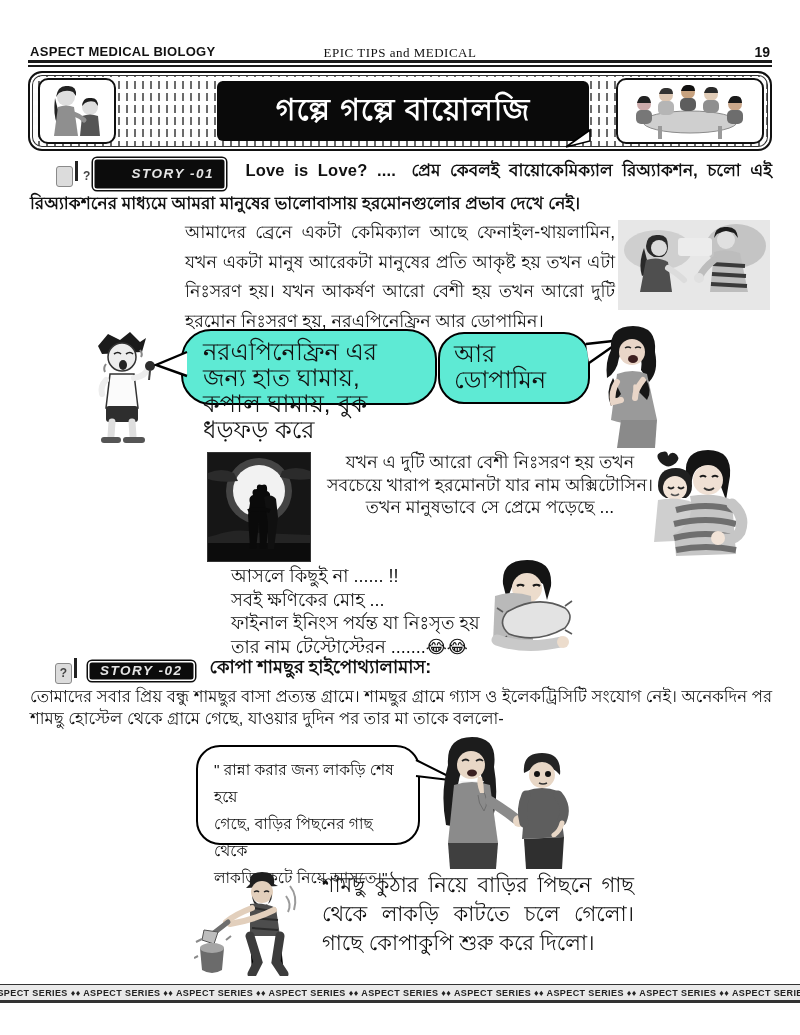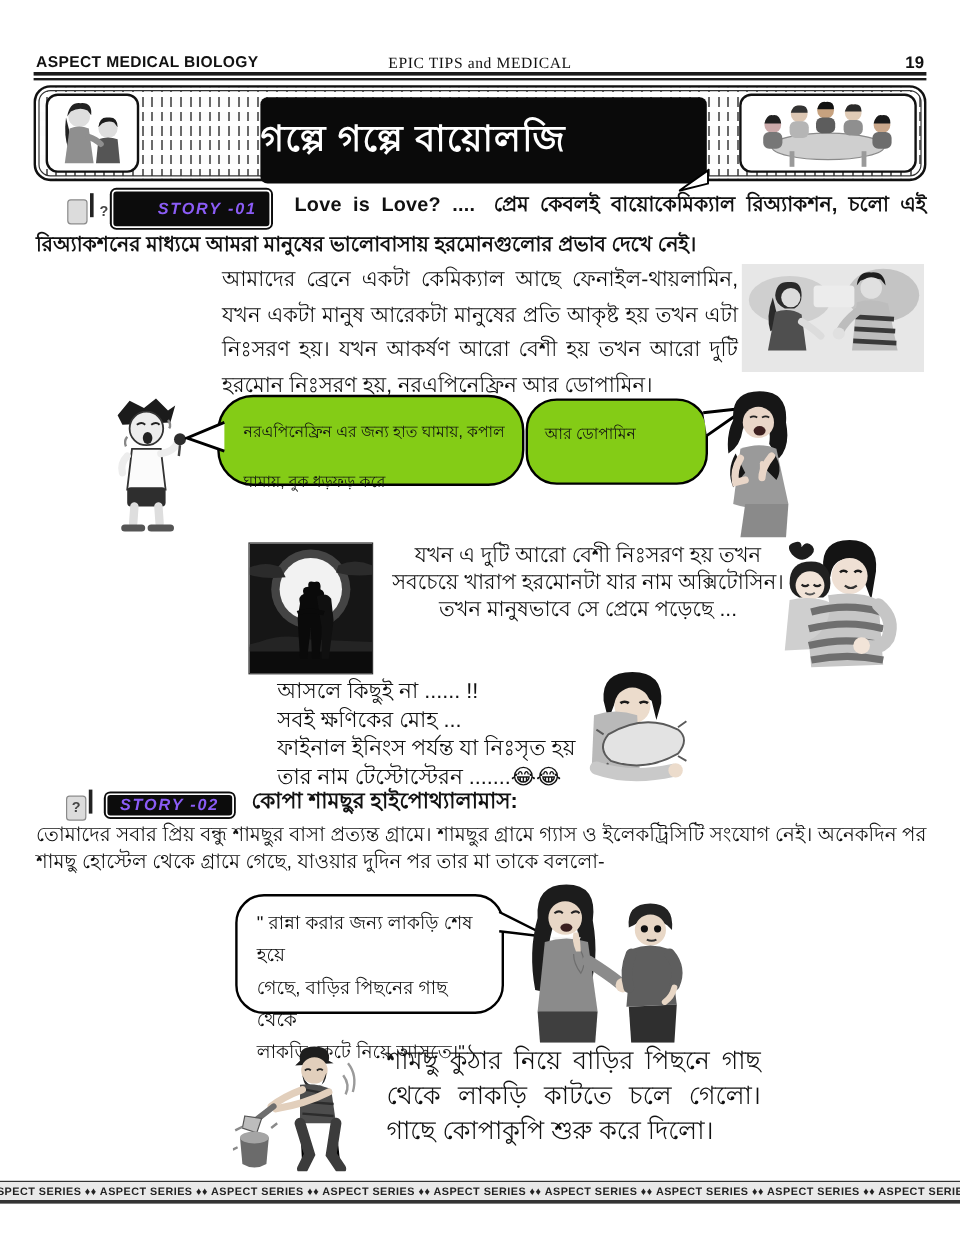--- a/index.html
+++ b/index.html
@@ -18,42 +18,42 @@
   
   .banner { left:28px; top:71px; width:744px; height:80px; border:2px solid #111; border-radius:14px;
     background-color:#fdfdfd;
     background-image:
       repeating-linear-gradient(0deg, rgba(255,255,255,0) 0 8px, #fff 8px 12px),
       repeating-linear-gradient(90deg, #6a6a6a 0 1.6px, rgba(0,0,0,0) 1.6px 8px);
     box-shadow: inset 0 0 0 2px #fff, inset 0 0 0 3px #333; }
   .art-box { background:#fff; border:2px solid #111; border-radius:10px; overflow:hidden; }
   .banner-left  { left:38px;  top:78px; width:78px;  height:66px; }
   .banner-right { left:616px; top:78px; width:148px; height:66px; }
-  .title-box { left:217px; top:81px; width:372px; height:72px; background:#0a0a0a; border-radius:6px;
-    display:flex; align-items:center; justify-content:flex-start; }
+  .title-box { left:217px; top:81px; width:372px; height:60px; background:#0a0a0a; border-radius:6px;
+    display:flex; align-items:center; justify-content:center; }
   .title-box span { color:#fff; font-size:30px; font-weight:bold; letter-spacing:1px; }
   .title-fold { right:-4px; bottom:-9px; }
 
   
   .q-icon { display:inline-block; width:17px; height:21px; background:#dcdcdc; border:1.5px solid #8a8a8a;
     border-radius:3px; color:#444; font-weight:bold; font-size:12px; text-align:center; line-height:18px; vertical-align:-4px; }
   .q-bar { display:inline-block; width:3px; height:20px; background:#222; margin:0 6px 0 2px; vertical-align:-5px; }
-  .story-badge { display:inline-block; background:#0c0c0c; color:#8b5cf6; font-style:italic; font-weight:bold;
+  .story-badge { display:inline-block; background:#0c0c0c; color:#e5e5e5; font-style:italic; font-weight:bold;
     font-size:13.5px; letter-spacing:1.5px; padding:2px 12px 3px 12px; border-radius:4px;
     box-shadow: inset 0 0 0 1.5px #fff, 0 0 0 1.5px #0c0c0c; margin-right:10px; vertical-align:-2px; }
   .story1-para { left:30px; top:157px; width:742px; font-size:17px; font-weight:600; line-height:27px;
     text-align:justify; text-indent:26px; }
   .story1-para .en { font-size:16.5px; font-weight:bold; letter-spacing:.2px; margin-right:6px; }
 
   
   .para1 { left:185px; top:218px; width:430px; font-size:17.5px; font-weight:500; line-height:29.5px; text-align:justify; }
   .para1-img { left:618px; top:220px; width:152px; height:90px; }
 
   
-  .bubble { border:2.5px solid #000; border-radius:26px; background:#84cc16; font-size:13px; line-height:42px; }
+  .bubble { border:2.5px solid #000; border-radius:26px; background:#5eead4; font-size:24px; line-height:26px; }
   .bubble1 { left:181px; top:329px; width:256px; height:76px; padding:8px 14px 8px 20px; border-radius:30px; }
   .bubble2 { left:438px; top:332px; width:152px; height:72px; padding:7px 10px 7px 14px; }
   .tail { position:absolute; }
   .boy-art   { left:76px;  top:324px; width:102px; height:124px; }
   .woman-art { left:577px; top:320px; width:108px; height:128px; }
 
   
   .moon-art { left:207px; top:452px; width:104px; height:110px; border:1px solid #333; }
   .moon-text { left:316px; top:451px; width:348px; text-align:center; font-size:17.5px; font-weight:500; line-height:22.6px; }
   .couple-art { left:646px; top:444px; width:118px; height:124px; }

